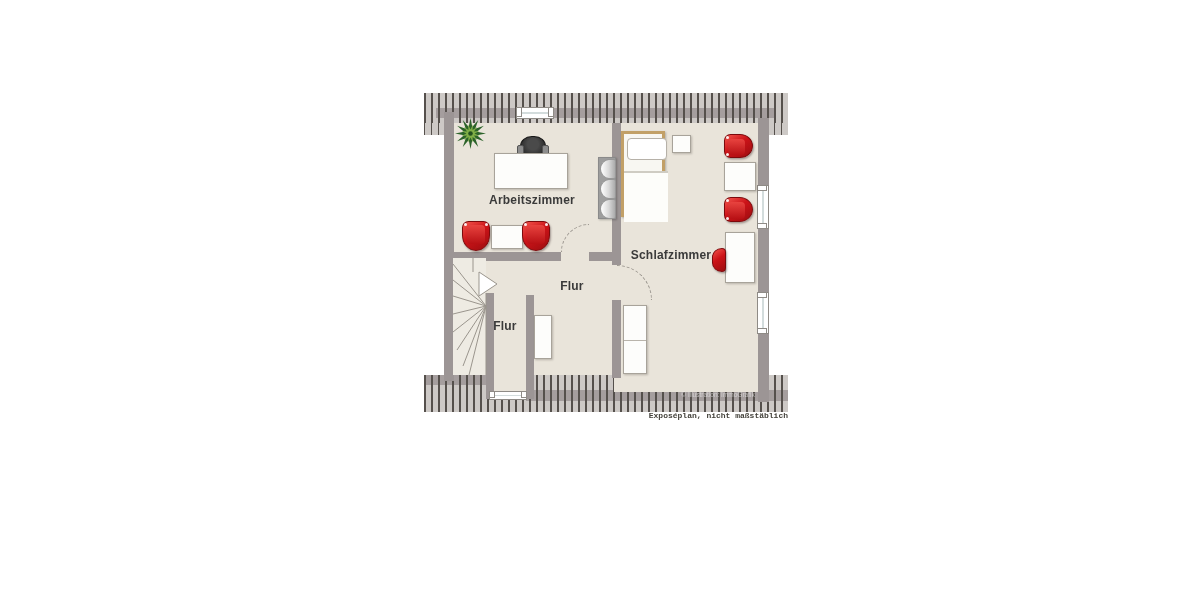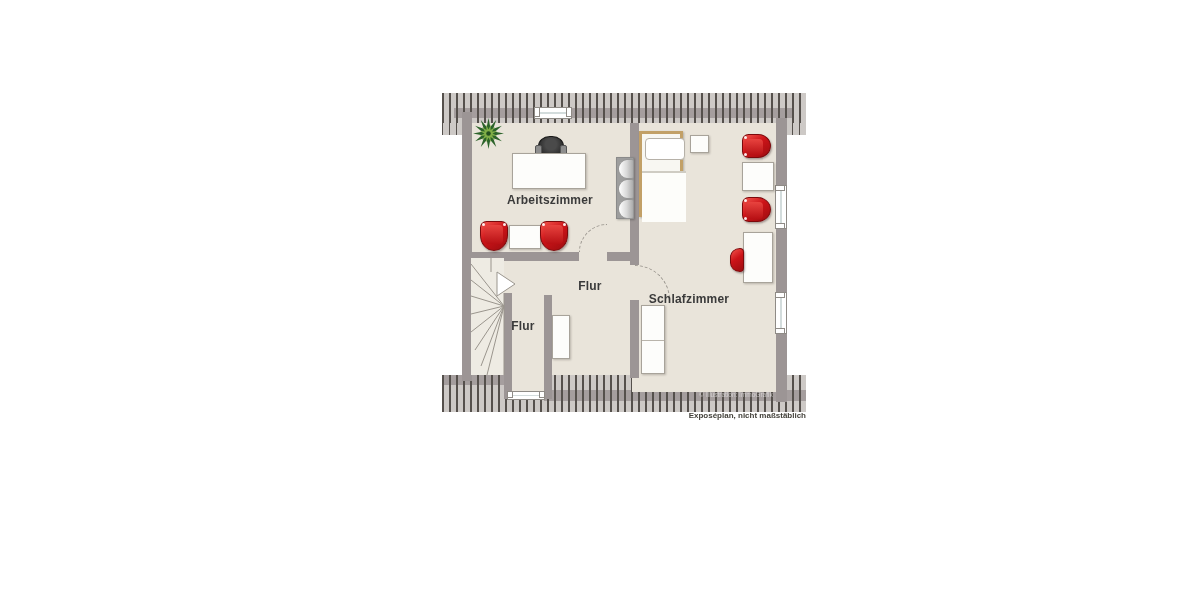--- a/index.html
+++ b/index.html
@@ -1,18 +1,18 @@
 <!DOCTYPE html>
 <html><head>
 <meta charset="utf-8">
 <style>
   html,body{margin:0;padding:0;background:#fff;}
   .page{position:relative;width:1200px;height:600px;background:#ffffff;overflow:hidden;
         font-family:"Liberation Sans",sans-serif;}
-  .plan{position:absolute;left:442px;top:90px;width:366px;height:334px;}
+  .plan{position:absolute;left:424px;top:90px;width:366px;height:334px;}
   .abs{position:absolute;}
 
   
   .hatch{background-color:#cdc9c6;}
   .hatch::after{content:"";position:absolute;inset:0;z-index:2;
       background:repeating-linear-gradient(90deg,#55504c 0 1.5px,transparent 1.5px 7px);}
   .wallband{position:absolute;background:#a59e9e;z-index:1;}
 
   
   .wall{background:#9c9595;}
@@ -168,23 +168,23 @@
     </div>
     <div class="abs furn white-box" style="left:300px;top:72px;width:32px;height:29px;"></div>
     <div class="abs furn redchair left" style="left:300px;top:107px;width:29px;height:25px;">
       <div class="seat" style="left:3px;top:4px;width:17px;height:17px;"></div>
     </div>
     <div class="abs furn white-box" style="left:301px;top:142px;width:30px;height:51px;"></div>
     <div class="abs furn redchair right" style="left:288px;top:158px;width:14px;height:24px;"></div>
     <div class="abs furn white-box" style="left:199px;top:215px;width:24px;height:69px;">
       <div style="position:absolute;left:0;top:34px;width:100%;height:1px;background:#b9b4ab;"></div>
     </div>
-    <div class="abs roomlabel" style="left:177px;top:158px;width:140px;margin-top:44px;">Schlafzimmer</div>
+    <div class="abs roomlabel" style="left:177px;top:158px;width:140px;">Schlafzimmer</div>
 
     <div class="abs furn white-box" style="left:110px;top:225px;width:18px;height:44px;"></div>
     <div class="abs roomlabel" style="left:123px;top:189px;width:50px;">Flur</div>
     <div class="abs roomlabel" style="left:61px;top:229px;width:40px;">Flur</div>
 
     <div class="abs watermark" style="left:252px;top:301px;width:84px;">© Illustration: ImmoGrafik</div>
-    <div class="abs small-label" style="left:170px;top:321px;width:194px;">Exposéplan, nicht maßstäblich</div>
+    <div class="abs small-label" style="left:170px;top:321px;width:194px;font-family:Liberation Mono, monospace;">Exposéplan, nicht maßstäblich</div>
   </div>
 
 </div>
 
 </body></html>

